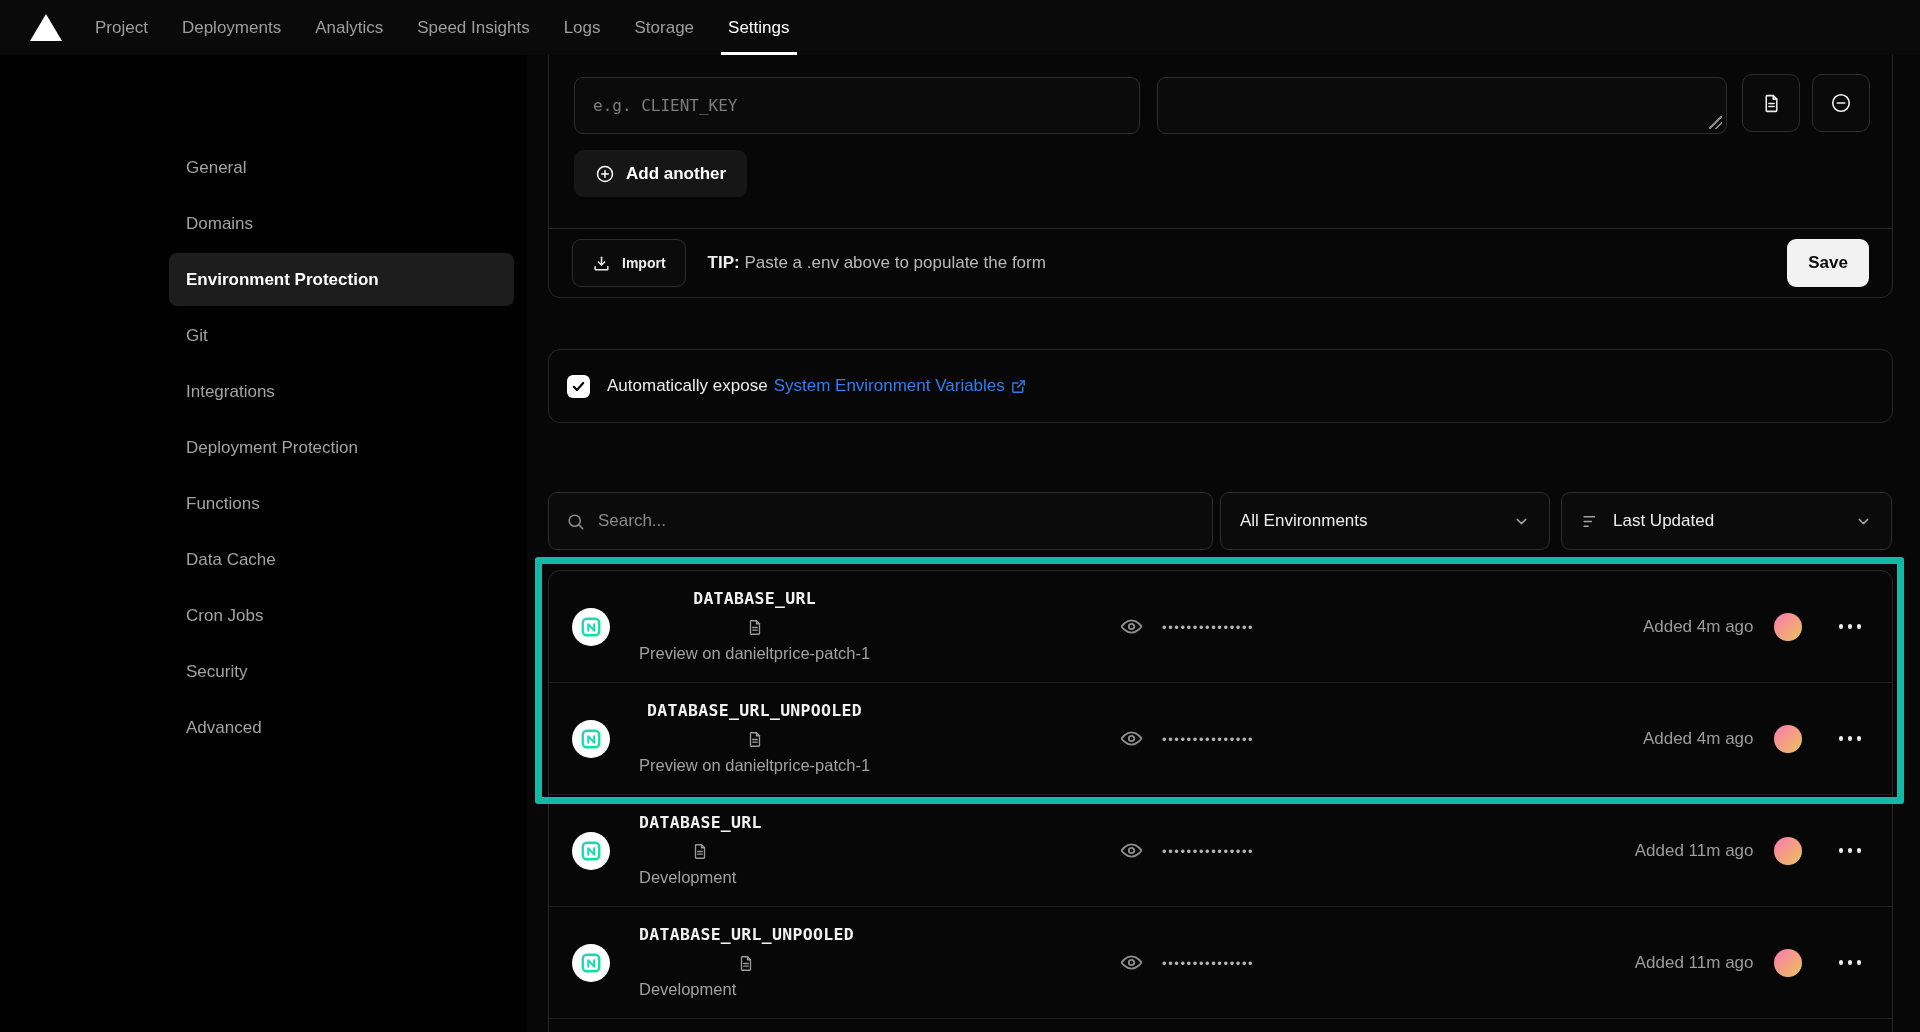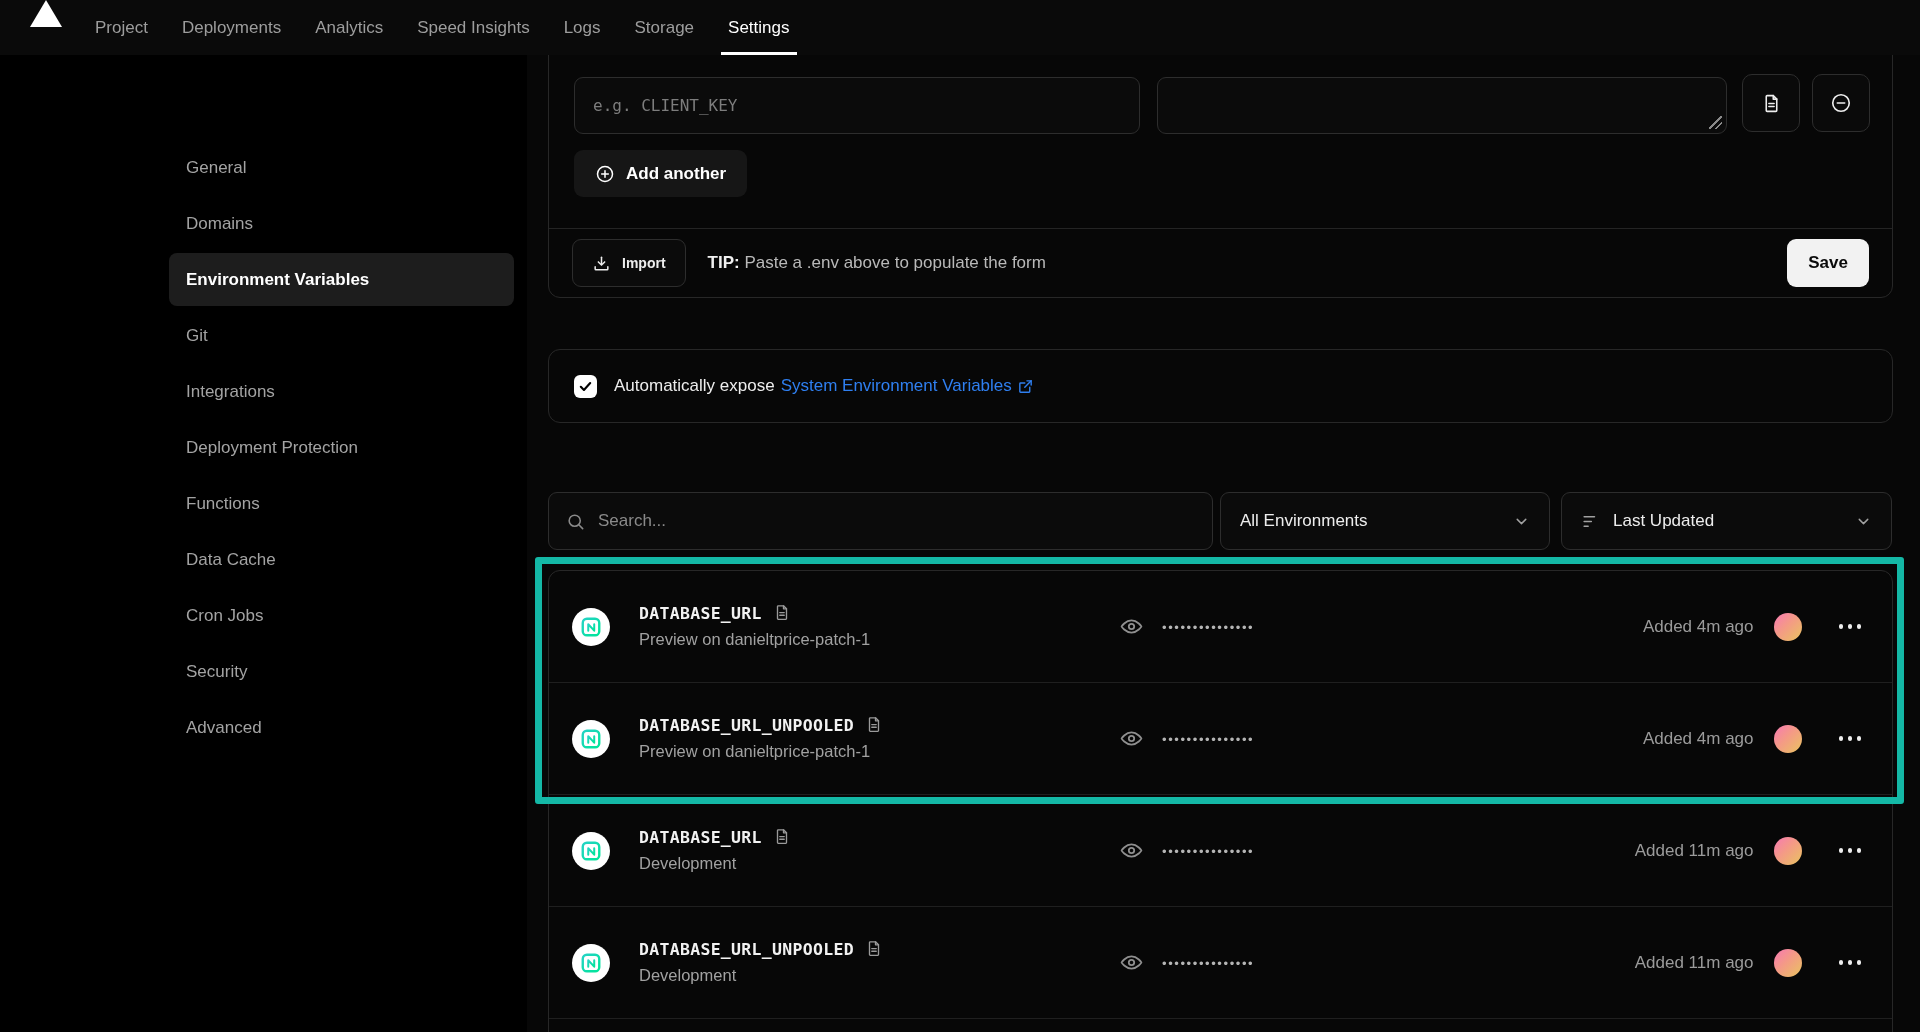--- a/index.html
+++ b/index.html
@@ -2,21 +2,21 @@
 <html><head>
 <meta charset="utf-8">
 <style>
   * { margin:0; padding:0; box-sizing:border-box; }
   html,body { width:1920px; height:1032px; overflow:hidden; background:#000;
               font-family:"Liberation Sans", sans-serif; color:#ededed; }
   .page { position:relative; width:1920px; height:1032px; background:#000; }
 
   
   .topnav { position:absolute; left:0; top:0; width:1920px; height:55px;
-            background:#0a0a0a; display:flex; z-index:50; }
+            background:#0a0a0a; display:flex; align-items:center; z-index:50; }
   .logo-tri { width:0; height:0; margin-left:30px;
               border-left:16px solid transparent; border-right:16px solid transparent;
               border-bottom:27px solid #fff; }
   .nav-items { display:flex; height:100%; margin-left:16px; }
   .nav-item { position:relative; display:flex; align-items:center; padding:0 17px;
               font-size:17px; color:#9d9d9d; cursor:pointer; white-space:nowrap; }
   .nav-item.active { color:#fff; }
   .nav-item.active::after { content:""; position:absolute; left:10px; right:10px;
               bottom:0; height:3px; background:#fff; }
 
@@ -54,21 +54,21 @@
   .import-btn { height:48px; padding:0 19px; background:#0b0b0b; border:1px solid #2d2d2d;
                 border-radius:9px; display:inline-flex; align-items:center; gap:11px;
                 font-size:14px; font-weight:600; color:#ededed; cursor:pointer; }
   .tip { margin-left:22px; font-size:17px; color:#b9b9b9; }
   .tip b { color:#f0f0f0; font-weight:700; }
   .save-btn { margin-left:auto; height:48px; width:82px; background:#f2f2f2; color:#0a0a0a;
               border:none; border-radius:9px; font-size:17px; font-weight:600; cursor:pointer; }
 
   
   .expose-card { left:21px; top:294px; width:1345px; height:74px; display:flex;
-                 align-items:center; padding-left:25px; }
+                 align-items:center; padding-left:18px; }
   .checkbox { width:23px; height:23px; background:#fff; border-radius:6px; display:flex;
               align-items:center; justify-content:center; cursor:pointer; flex:0 0 auto; }
   .expose-label { margin-left:17px; font-size:17px; color:#ededed; display:flex;
                   align-items:center; gap:6px; }
   .expose-link { color:#2f7ff0; display:flex; align-items:center; gap:5px; cursor:pointer; }
 
   
   .search-box { position:absolute; left:21px; top:437px; width:665px; height:58px;
                 background:#0b0b0b; border:1px solid #2d2d2d; border-radius:9px;
                 display:flex; align-items:center; padding:0 17px; gap:13px; }
@@ -84,21 +84,21 @@
 
   
   .table-card { left:21px; top:515px; width:1345px; height:600px; overflow:hidden; }
   .row { position:relative; height:112px; border-bottom:1px solid #1f1f1f; cursor:pointer; }
   .row-avatar { position:absolute; left:23px; top:37px; width:38px; height:38px;
                 border-radius:50%; background:#fff; display:flex; align-items:center;
                 justify-content:center; }
   .ident { position:absolute; left:90px; top:50%; transform:translateY(-52%); }
   .var-name { display:flex; align-items:center; gap:11px;
               font-family:"DejaVu Sans Mono","Liberation Mono",monospace;
-              font-size:16.5px; font-weight:700; color:#f2f2f2; letter-spacing:.3px; }
+              font-size:16.5px; font-weight:700; color:#f2f2f2; letter-spacing:.3px;flex-direction:column; }
   .var-env { margin-top:7px; font-size:16.5px; color:#a1a1a1; }
   .value-group { position:absolute; left:570px; top:0; bottom:0; display:flex;
                  align-items:center; gap:18px; }
   .masked { font-size:13px; letter-spacing:1.6px; color:#b5b5b5; padding-top:2px; }
   .meta { position:absolute; right:31px; top:0; bottom:0; display:flex; align-items:center; }
   .added { font-size:17px; color:#9b9b9b; }
   .mini-avatar { width:28px; height:28px; border-radius:50%; margin-left:20px;
                  background:linear-gradient(135deg,#f879b4 0%,#f49a86 45%,#e9c45f 100%); }
   .dots-menu { display:flex; gap:4.5px; margin-left:37px; cursor:pointer; }
   .dots-menu i { width:4.5px; height:4.5px; border-radius:50%; background:#ededed; }
@@ -124,21 +124,21 @@
       <div class="nav-item">Logs</div>
       <div class="nav-item">Storage</div>
       <div class="nav-item active">Settings</div>
     </nav>
   </header>
 
   <aside class="sidebar">
     <div class="side-list">
       <div class="side-item">General</div>
       <div class="side-item">Domains</div>
-      <div class="side-item active">Environment Variables</div>
+      <div class="side-item active">Environment Protection</div>
       <div class="side-item">Git</div>
       <div class="side-item">Integrations</div>
       <div class="side-item">Deployment Protection</div>
       <div class="side-item">Functions</div>
       <div class="side-item">Data Cache</div>
       <div class="side-item">Cron Jobs</div>
       <div class="side-item">Security</div>
       <div class="side-item">Advanced</div>
     </div>
   </aside>

